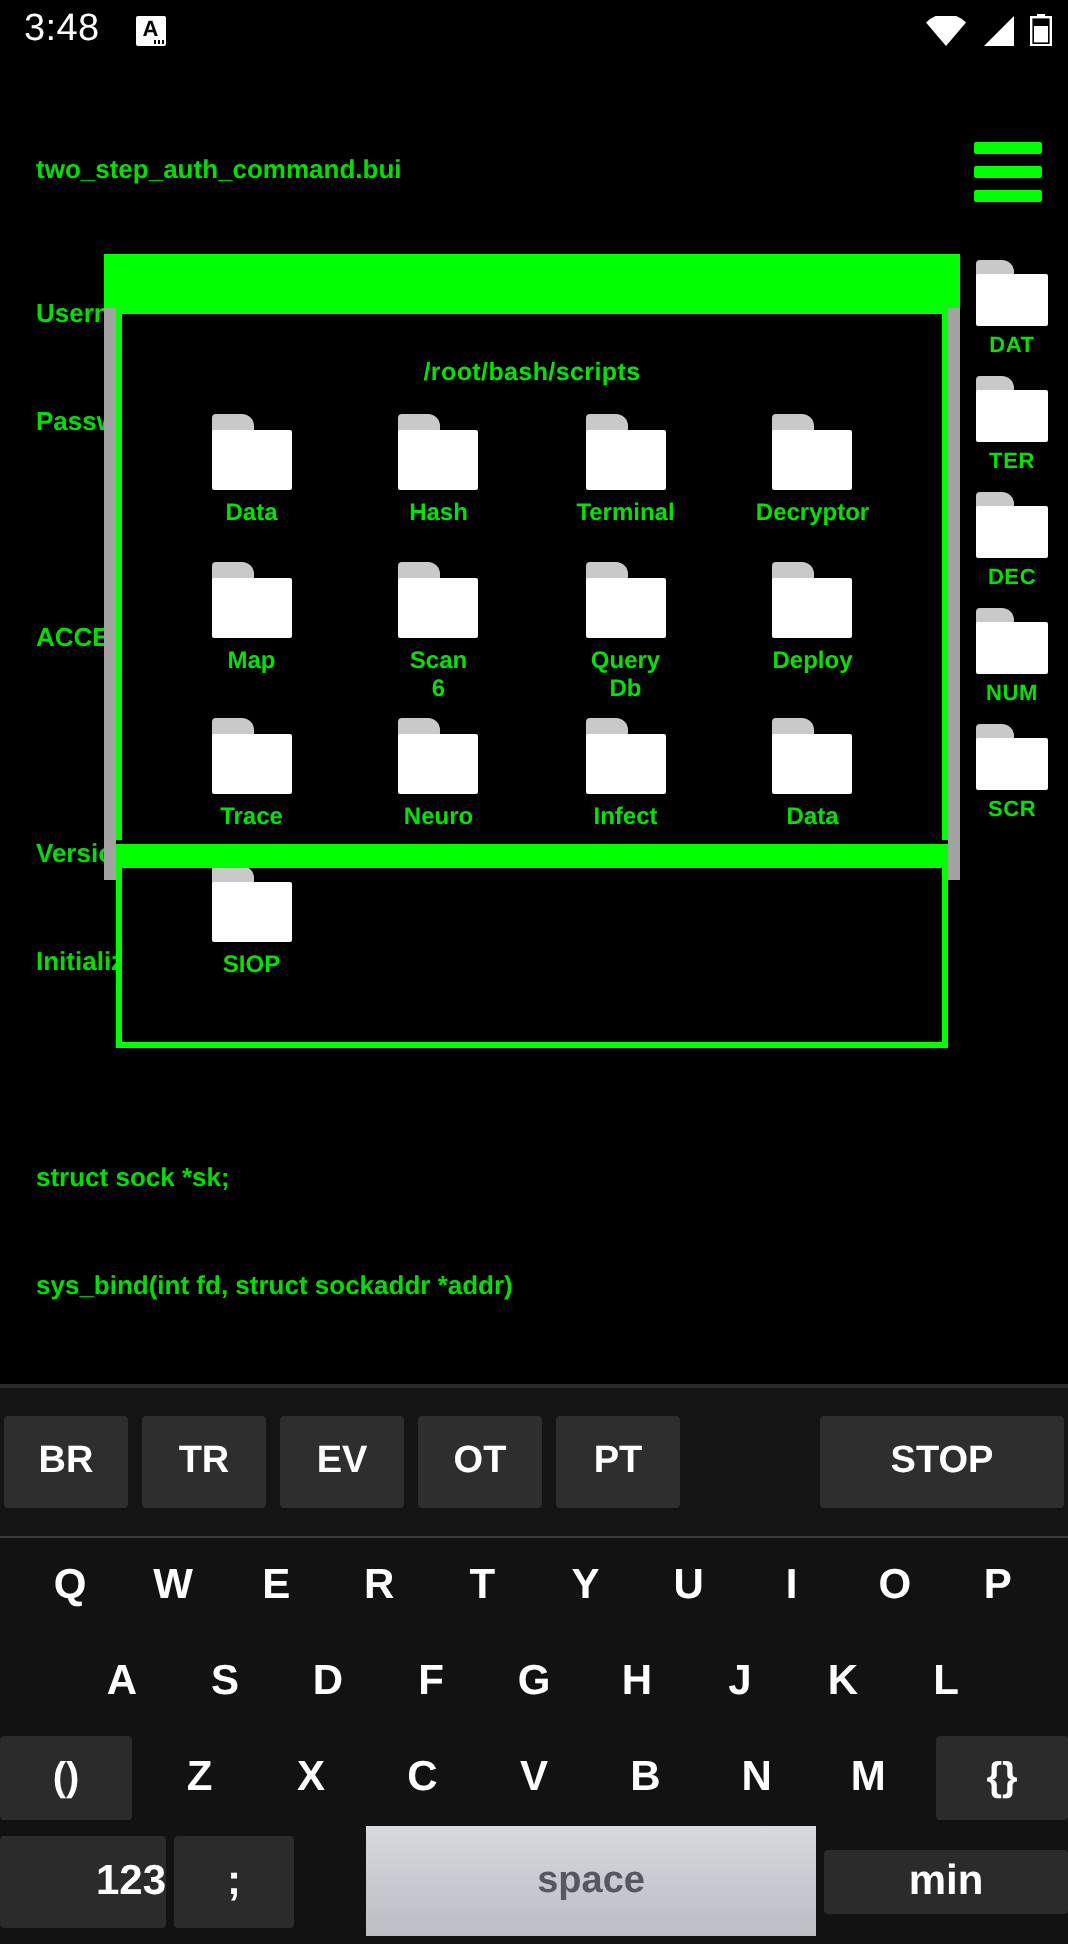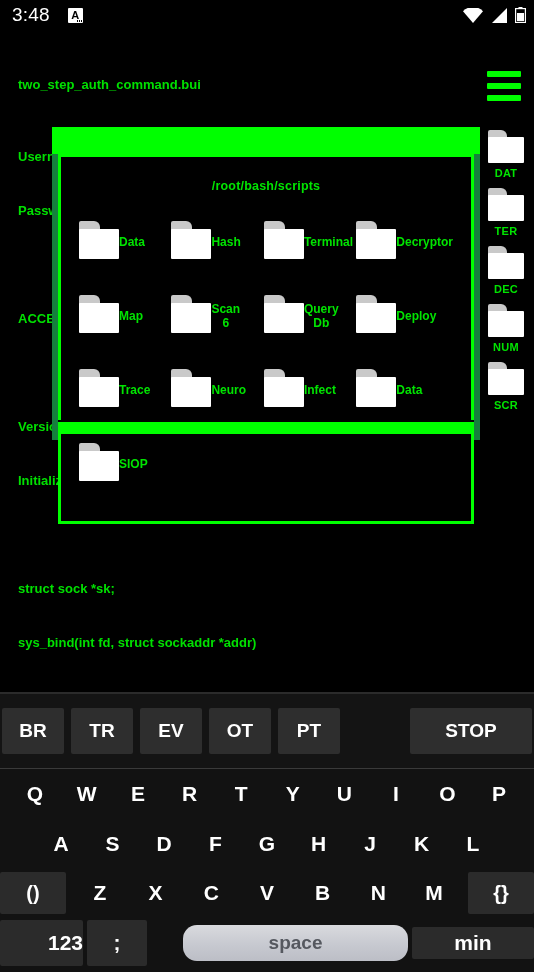--- a/index.html
+++ b/index.html
@@ -70,38 +70,38 @@
     position: absolute; left: 0; top: 8px; width: 40px; height: 30px;
     background: #ffffff; border-radius: 1px;
   }
   .folder.sm { width: 36px; height: 34px; }
   .folder.sm .tab { width: 19px; height: 9px; }
   .folder.sm .body { width: 36px; height: 26px; top: 7px; }
 
   
   .dialog {
     position: absolute; left: 52px; top: 127px; width: 428px; height: 313px;
-    background: #15803d; border: 0; padding: 0;
+    background: #a3a3a3; border: 0; padding: 0;
   }
   .dialog-header { width: 100%; height: 27px; background: #0f0; }
   .dialog-body {
     position: absolute; left: 6px; top: 27px; width: 416px; height: 370px;
     background: #000; border: 3px solid #0f0;
     padding: 10px 4px 4px;
   }
   .dialog-path {
     text-align: center; color: #00e400; font-size: 12.5px; font-weight: bold;
     margin: 12px 0 14px; letter-spacing: .2px;
   }
   .grid {
     display: grid; grid-template-columns: repeat(4, 1fr);
     row-gap: 8px; padding: 0 14px;
   }
   .grid-cell {
-    display: flex; flex-direction: row; align-items: center;
+    display: flex; flex-direction: column; align-items: center;
     min-height: 66px;
   }
   .grid-label {
     color: #00e400; font-size: 12px; font-weight: bold; margin-top: 4px;
     text-align: center; line-height: 14px; white-space: pre-line;
   }
   .dialog-footer {
     position: absolute; left: 6px; bottom: 6px; width: 416px; height: 14px;
     background: #0f0; border-top: 2px solid #000;
   }
@@ -138,21 +138,21 @@
   }
   .key.mod {
     background: #2b2b2b; border-radius: 2px; min-width: 66px; height: 42px;
     font-size: 20px;
   }
   .key.z-m { min-width: 26px; }
   .krow.r3 .letters { display: flex; flex: 1; justify-content: space-around; padding: 0 6px; }
   .key.num { background: #2b2b2b; min-width: 62px; height: 46px; border-radius: 2px; font-size: 21px; padding-left: 48px; }
   .key.semi { background: #2b2b2b; min-width: 60px; height: 46px; border-radius: 2px; font-size: 21px; }
   .key.space {
-    flex: 1; height: 36px; border-radius: 14px;
+    flex: 1; height: 55px; border-radius: 0;
     background: linear-gradient(to bottom, #d9dade 0%, #c7c9d0 55%, #bcbec6 100%);
     color: #55585f; font-size: 19px; font-weight: bold; margin-left: 32px;
   }
   .key.min { background: #2b2b2b; min-width: 122px; height: 32px; border-radius: 2px; font-size: 21px; }
 </style>
 </head>
 <body>
 
 <div id="app">
 

